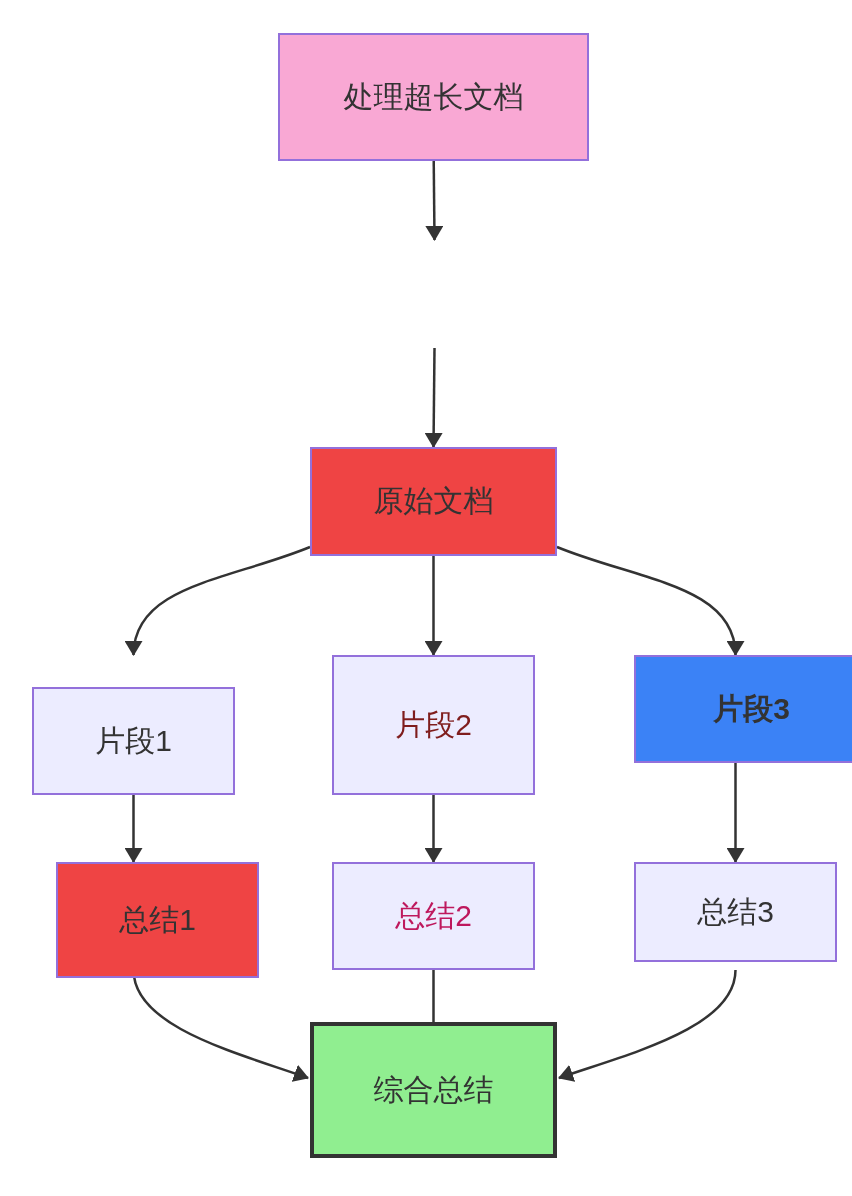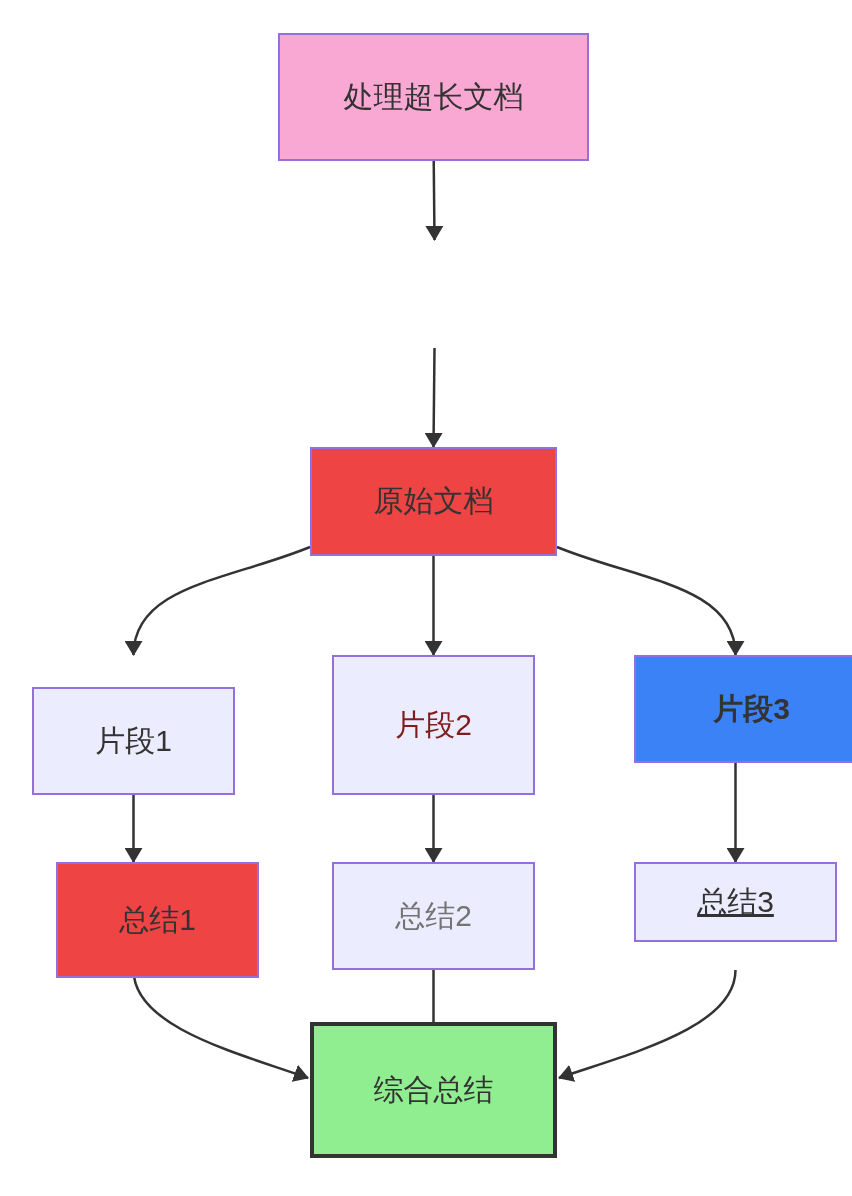--- a/index.html
+++ b/index.html
@@ -68,22 +68,22 @@
     </div>
     <div class="node" style="left: 332px; top: 655px; width: 203px; height: 140px; background: rgb(236, 236, 255); border: 2px solid rgb(147, 112, 219); color: #7f1d1d;">
       <span>片段2</span>
     </div>
     <div class="node" style="left: 634px; top: 655px; width: 235px; height: 108px; background: #3b82f6; border: 2px solid rgb(147, 112, 219); color: rgb(51, 51, 51); font-weight: bold;">
       <span>片段3</span>
     </div>
     <div class="node" style="left: 32px; top: 862px; width: 203px; height: 116px; background: #ef4444; border: 2px solid rgb(147, 112, 219); color: rgb(51, 51, 51); margin-left: 24px;">
       <span>总结1</span>
     </div>
-    <div class="node" style="left: 332px; top: 862px; width: 203px; height: 108px; background: rgb(236, 236, 255); border: 2px solid rgb(147, 112, 219); color: #737373;">
+    <div class="node" style="left: 332px; top: 862px; width: 203px; height: 108px; background: rgb(236, 236, 255); border: 2px solid rgb(147, 112, 219); color: #be185d;">
       <span>总结2</span>
     </div>
-    <div class="node" style="left: 634px; top: 862px; width: 203px; height: 80px; background: rgb(236, 236, 255); border: 2px solid rgb(147, 112, 219); color: rgb(51, 51, 51); text-decoration: underline;">
+    <div class="node" style="left: 634px; top: 862px; width: 203px; height: 100px; background: rgb(236, 236, 255); border: 2px solid rgb(147, 112, 219); color: rgb(51, 51, 51);">
       <span>总结3</span>
     </div>
     <div class="node" style="left: 310px; top: 1022px; width: 247px; height: 136px; background: rgb(144, 238, 144); border: 4px solid rgb(51, 51, 51); color: rgb(51, 51, 51);">
       <span>综合总结</span>
     </div>
   </div>
 
 </body></html>

